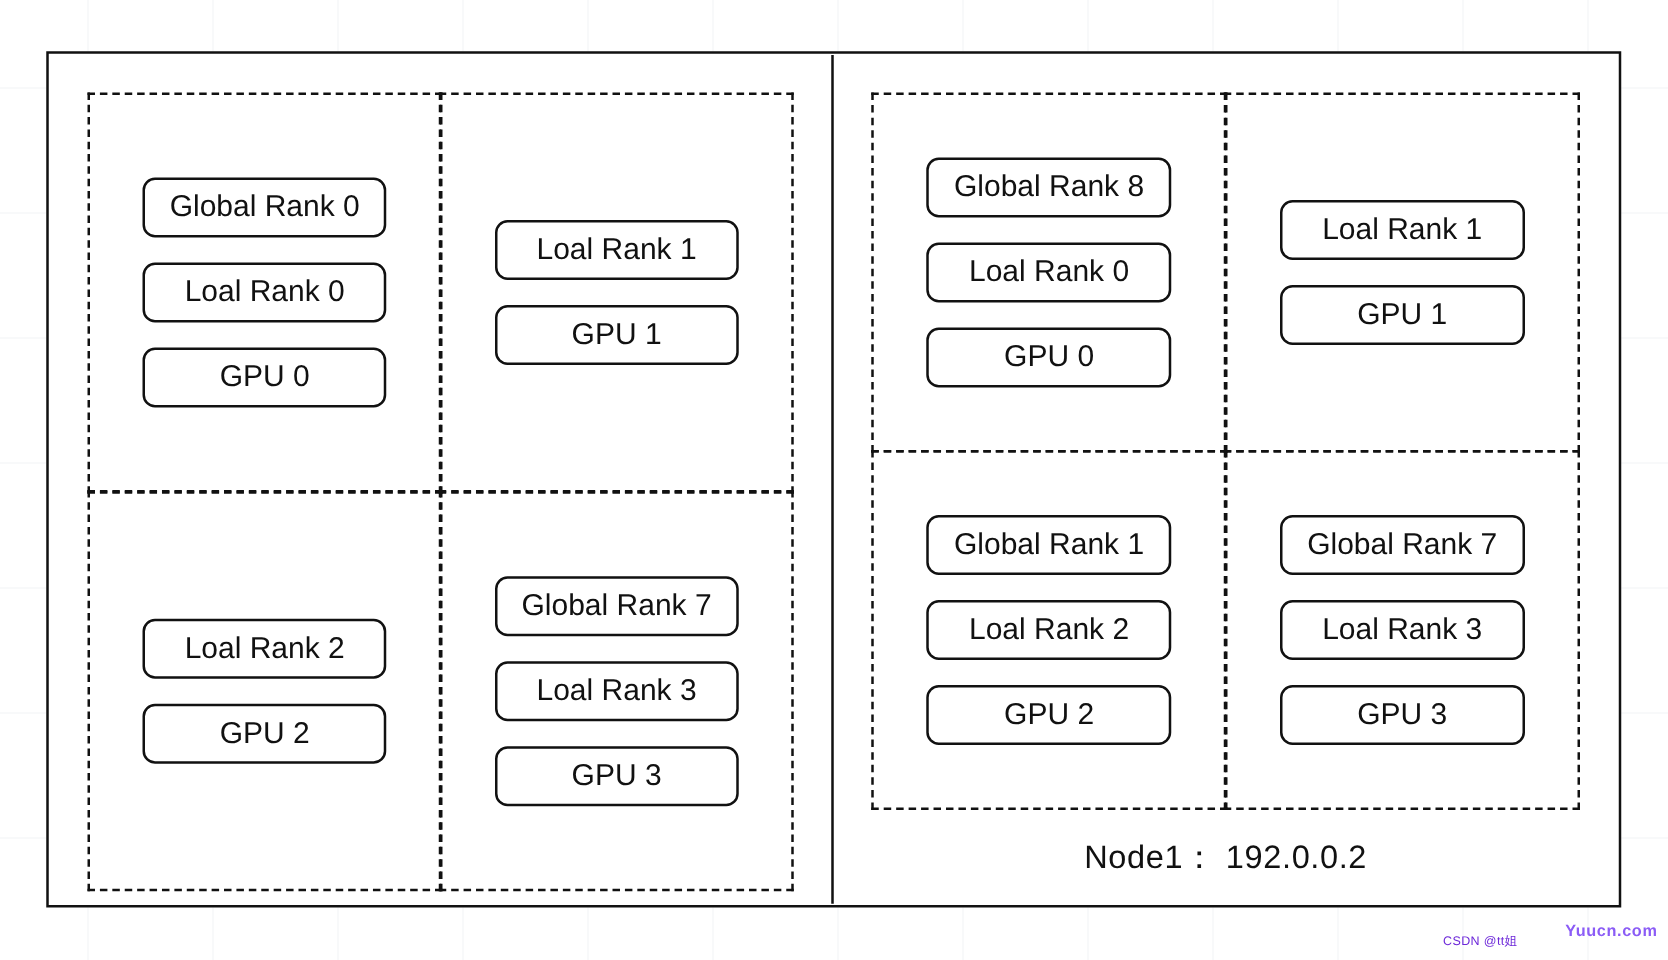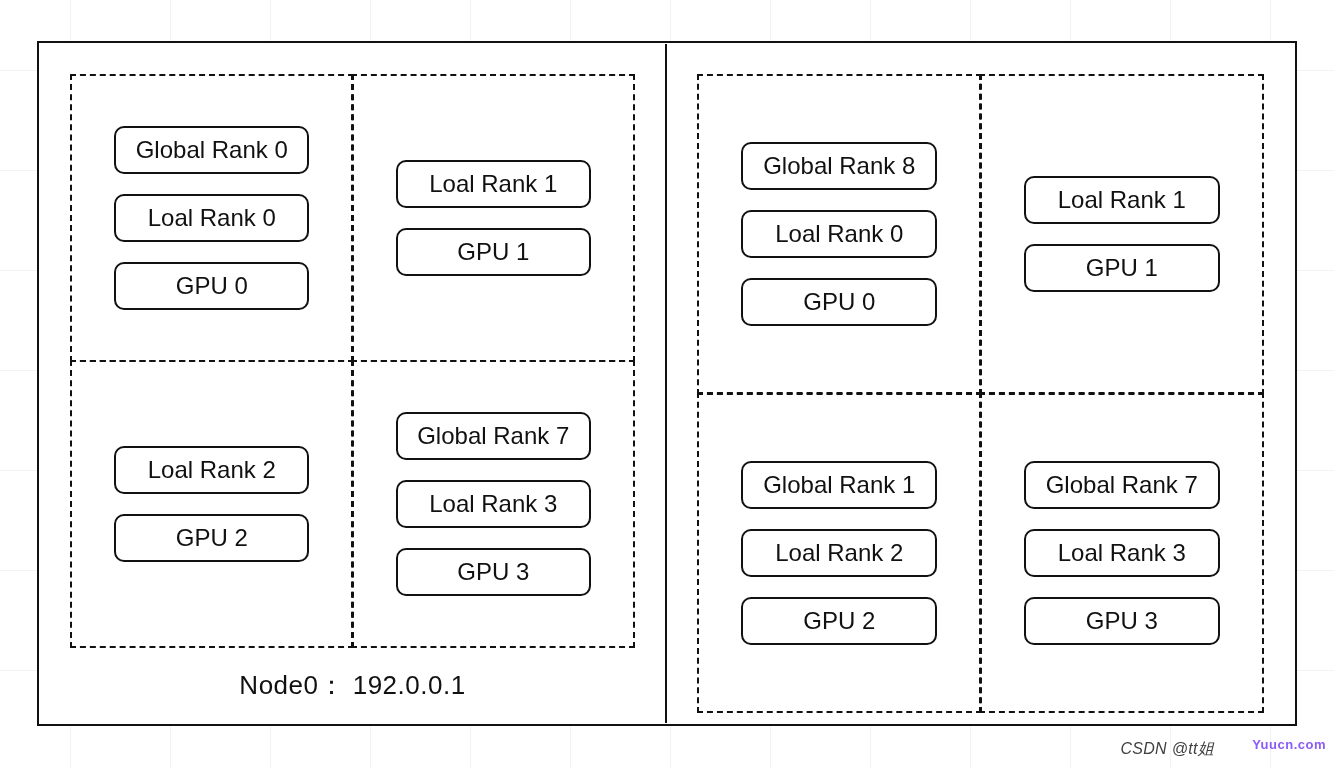--- a/index.html
+++ b/index.html
@@ -65,24 +65,23 @@
   .node-label {
     font-size: 26px;
     color: #111;
     padding: 20px 0 10px 0;
     letter-spacing: 0.5px;
   }
   .attrib {
     position: absolute;
     right: 120px;
     bottom: 8px;
-    font-size: 16px;
-    color: #404040;
+    font-size: 10px;
+    color: #6d28d9;
     letter-spacing: 0.3px;
-    font-style: italic;
   }
   .watermark {
     position: absolute;
     right: 8px;
     bottom: 16px;
     font-size: 13px;
     color: #8b5cf6;
     font-weight: 600;
     letter-spacing: 0.5px;
   }
@@ -106,21 +105,20 @@
       <div class="gpu-cell">
         <div class="badge">Loal Rank 2</div>
         <div class="badge">GPU 2</div>
       </div>
       <div class="gpu-cell">
         <div class="badge">Global Rank 7</div>
         <div class="badge">Loal Rank 3</div>
         <div class="badge">GPU 3</div>
       </div>
     </div>
-    <div class="node-label">Node0：  192.0.0.1</div>
   </div>
 
   <div class="node">
     <div class="gpu-grid">
       <div class="gpu-cell">
         <div class="badge">Global Rank 8</div>
         <div class="badge">Loal Rank 0</div>
         <div class="badge">GPU 0</div>
       </div>
       <div class="gpu-cell">
@@ -131,18 +129,19 @@
         <div class="badge">Global Rank 1</div>
         <div class="badge">Loal Rank 2</div>
         <div class="badge">GPU 2</div>
       </div>
       <div class="gpu-cell">
         <div class="badge">Global Rank 7</div>
         <div class="badge">Loal Rank 3</div>
         <div class="badge">GPU 3</div>
       </div>
     </div>
+    <div class="node-label">Node1：  192.0.0.2</div>
   </div>
 
 </div>
 
 <div class="attrib">CSDN @tt姐</div>
 <div class="watermark">Yuucn.com</div>
 
 </body></html>

